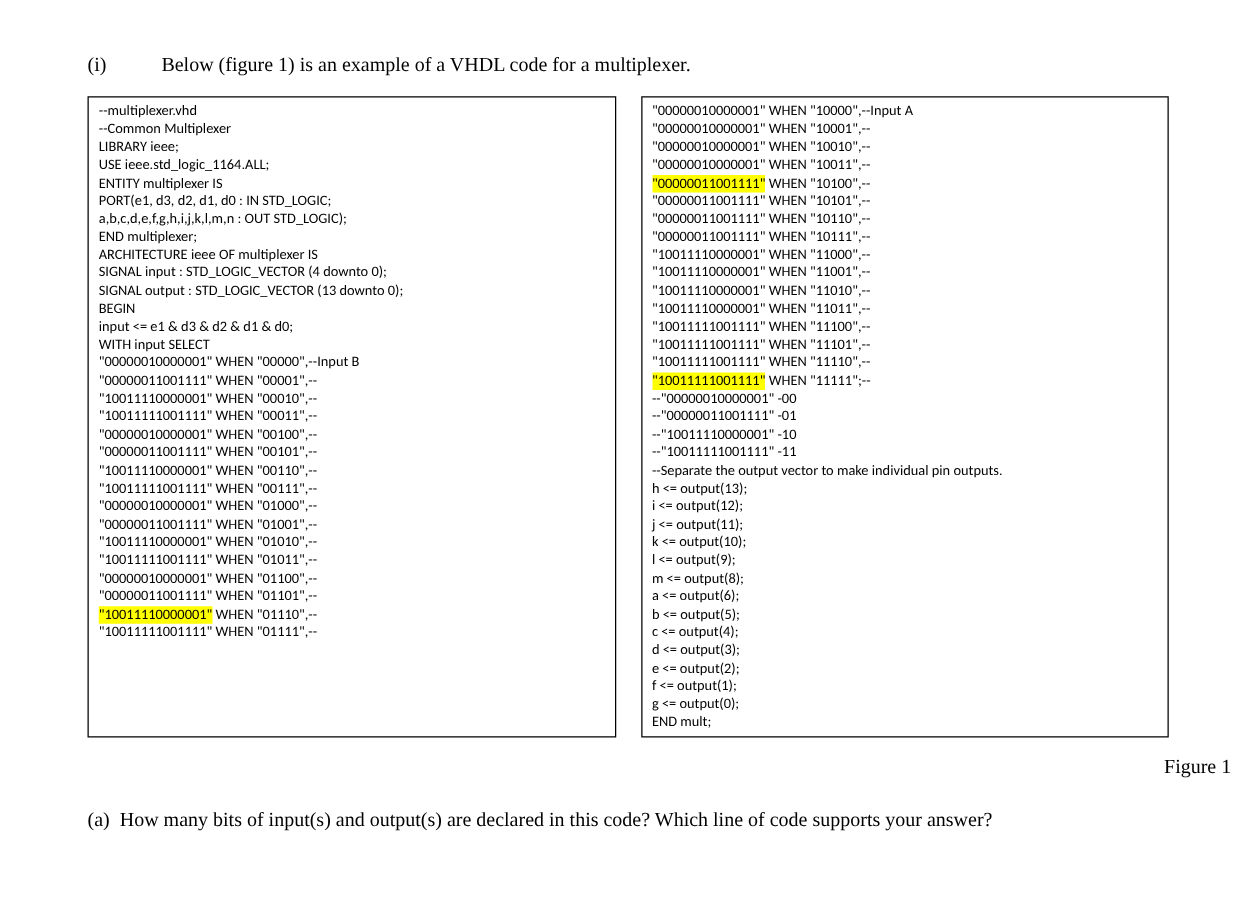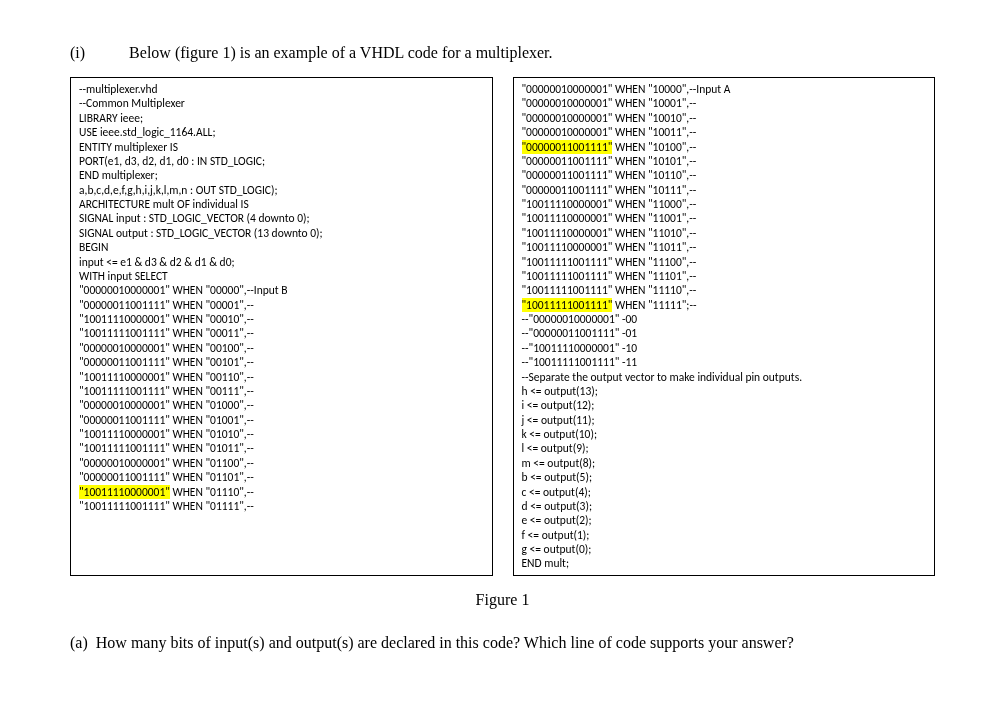--- a/index.html
+++ b/index.html
@@ -38,21 +38,21 @@
       flex: 1;
       white-space: nowrap;
     }
     .highlight {
       background-color: #ffff00;
     }
     .code-line {
       display: block;
     }
     .figure-label {
-      text-align: center;
+      text-align: right;
       margin: 15px 0 25px 0;
     }
     .question {
       padding-left: 50px;
       display: flex;
     }
     .question .qlabel {
       margin-right: 8px;
     }
     .question .qtext {
@@ -68,23 +68,23 @@
 </div>
 
 <div class="code-container">
   <div class="code-box" id="code-left">
       <span class="code-line">--multiplexer.vhd</span>
       <span class="code-line">--Common Multiplexer</span>
       <span class="code-line">LIBRARY ieee;</span>
       <span class="code-line">USE ieee.std_logic_1164.ALL;</span>
       <span class="code-line">ENTITY multiplexer IS</span>
       <span class="code-line">PORT(e1, d3, d2, d1, d0 : IN STD_LOGIC;</span>
+      <span class="code-line">a,b,c,d,e,f,g,h,i,j,k,l,m,n : OUT STD_LOGIC);</span>
       <span class="code-line">END multiplexer;</span>
-      <span class="code-line">a,b,c,d,e,f,g,h,i,j,k,l,m,n : OUT STD_LOGIC);</span>
-      <span class="code-line">ARCHITECTURE mult OF individual IS</span>
+      <span class="code-line">ARCHITECTURE ieee OF multiplexer IS</span>
       <span class="code-line">SIGNAL input : STD_LOGIC_VECTOR (4 downto 0);</span>
       <span class="code-line">SIGNAL output : STD_LOGIC_VECTOR (13 downto 0);</span>
       <span class="code-line">BEGIN</span>
       <span class="code-line">input &lt;= e1 &amp; d3 &amp; d2 &amp; d1 &amp; d0;</span>
       <span class="code-line">WITH input SELECT</span>
       <span class="code-line">"00000010000001" WHEN "00000",--Input B</span>
       <span class="code-line">"00000011001111" WHEN "00001",--</span>
       <span class="code-line">"10011110000001" WHEN "00010",--</span>
       <span class="code-line">"10011111001111" WHEN "00011",--</span>
       <span class="code-line">"00000010000001" WHEN "00100",--</span>
@@ -121,20 +121,21 @@
       <span class="code-line">--"00000011001111" -01</span>
       <span class="code-line">--"10011110000001" -10</span>
       <span class="code-line">--"10011111001111" -11</span>
       <span class="code-line">--Separate the output vector to make individual pin outputs.</span>
       <span class="code-line">h &lt;= output(13);</span>
       <span class="code-line">i &lt;= output(12);</span>
       <span class="code-line">j &lt;= output(11);</span>
       <span class="code-line">k &lt;= output(10);</span>
       <span class="code-line">l &lt;= output(9);</span>
       <span class="code-line">m &lt;= output(8);</span>
+      <span class="code-line">a &lt;= output(6);</span>
       <span class="code-line">b &lt;= output(5);</span>
       <span class="code-line">c &lt;= output(4);</span>
       <span class="code-line">d &lt;= output(3);</span>
       <span class="code-line">e &lt;= output(2);</span>
       <span class="code-line">f &lt;= output(1);</span>
       <span class="code-line">g &lt;= output(0);</span>
       <span class="code-line">END mult;</span>
     </div>
 </div>
 

